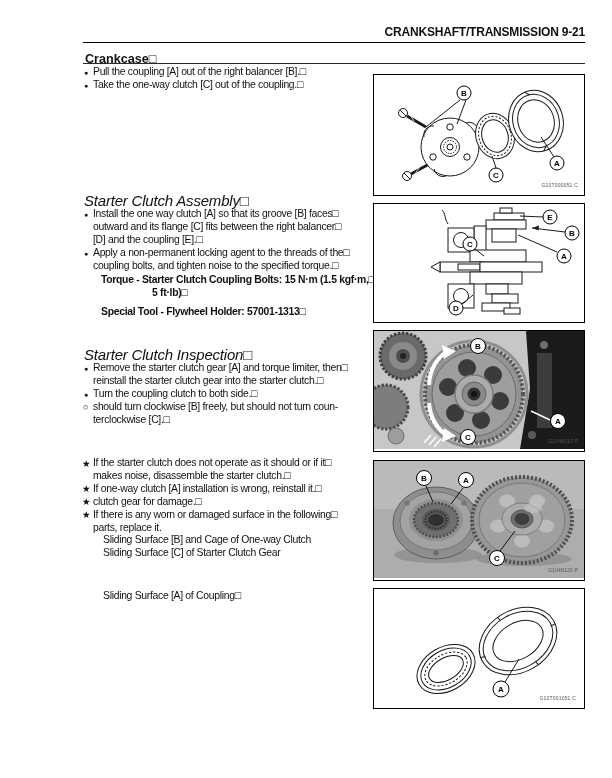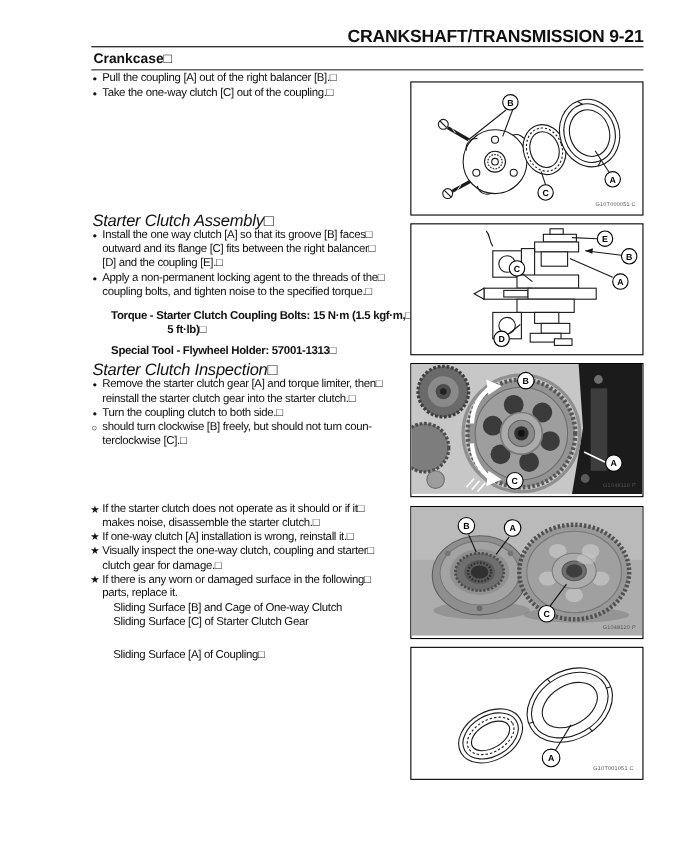--- a/index.html
+++ b/index.html
@@ -3,37 +3,37 @@
 <meta charset="utf-8">
 <style>
   html,body{margin:0;padding:0;}
   body{
     width:612px;height:778px;background:#ffffff;position:relative;
     font-family:"Liberation Sans", sans-serif;color:#111;overflow:hidden;
   }
   .page{position:absolute;inset:0;}
   
   .hdr-title{
-    position:absolute;top:25px;right:27px;font-size:16px;font-weight:bold;
+    position:absolute;top:25px;right:27px;font-size:12px;font-weight:bold;
     letter-spacing:-0.2px;white-space:nowrap;
   }
   .rule{position:absolute;left:83px;width:502px;background:#000;}
   .rule-top{top:42px;height:1.4px;}
   .rule-section{top:63px;height:1px;background:#2a2a2a;}
-  .section-title{position:absolute;left:85px;top:46px;font-size:12.6px;font-weight:bold;}
+  .section-title{position:absolute;left:85px;top:52px;font-size:12.6px;font-weight:bold;}
   
   .blk{position:absolute;left:84px;width:290px;font-size:10.4px;line-height:12.9px;letter-spacing:-0.3px;}
   .ln{white-space:nowrap;}
   .li{position:relative;padding-left:9px;}
   .mk{position:absolute;left:-1px;top:0;}
   .mk-dot{font-size:7px;top:1px;left:0;}
   .mk-star{font-size:9.5px;top:0.5px;left:-2px;}
   .mk-circ{font-size:9px;top:0.5px;left:-1px;}
   .ital{font-style:italic;font-size:15px;letter-spacing:-0.2px;}
-  .spec{font-weight:bold;padding-left:17px;margin-top:10px;}
+  .spec{font-weight:bold;padding-left:17px;margin-top:2px;}
   .spec .ln2{padding-left:51px;}
   .spec-tool{font-weight:bold;padding-left:17px;margin-top:6px;}
   .sub{padding-left:19px;}
   
   .fig{position:absolute;left:373px;width:210px;border:1px solid #000;background:#fff;}
   .fig svg{display:block;}
   svg{font-family:"Liberation Sans", sans-serif;}
   .lbl circle{fill:#ffffff;stroke:#000;stroke-width:1;}
   .lbl text{font-size:8px;fill:#000;text-anchor:middle;font-weight:bold;}
   .cap{font-size:5px;fill:#555;text-anchor:end;letter-spacing:0.2px;}
@@ -74,21 +74,21 @@
       <div class="ln">Apply a non-permanent locking agent to the threads of the□</div>
       <div class="ln">coupling bolts, and tighten noise to the specified torque.□</div>
     </div>
     <div class="spec">
       <div class="ln">Torque - Starter Clutch Coupling Bolts: 15 N·m (1.5 kgf·m,□</div>
       <div class="ln ln2">5 ft·lb)□</div>
     </div>
     <div class="spec-tool ln">Special Tool -  Flywheel Holder: 57001-1313□</div>
   </div>
 
-  <div class="blk" style="top:331px">
+  <div class="blk" style="top:349px">
     <div class="ital">Starter Clutch Inspection□</div>
     <div class="li">
       <span class="mk mk-dot">●</span>
       <div class="ln">Remove the starter clutch gear [A] and torque limiter, then□</div>
       <div class="ln">reinstall the starter clutch gear into the starter clutch.□</div>
     </div>
     <div class="li">
       <span class="mk mk-dot">●</span>
       <div class="ln">Turn the coupling clutch to both side.□</div>
     </div>
@@ -104,21 +104,20 @@
       <span class="mk mk-star">★</span>
       <div class="ln">If the starter clutch does not operate as it should or if it□</div>
       <div class="ln">makes noise, disassemble the starter clutch.□</div>
     </div>
     <div class="li">
       <span class="mk mk-star">★</span>
       <div class="ln">If one-way clutch [A] installation is wrong, reinstall it.□</div>
     </div>
     <div class="li">
       <span class="mk mk-star">★</span>
-      <div class="ln">Visually inspect the one-way clutch, coupling and starter□</div>
       <div class="ln">clutch gear for damage.□</div>
     </div>
     <div class="li">
       <span class="mk mk-star">★</span>
       <div class="ln">If there is any worn or damaged surface in the following□</div>
       <div class="ln">parts, replace it.</div>
     </div>
     <div class="ln sub">Sliding Surface [B] and Cage of One-way Clutch</div>
     <div class="ln sub">Sliding Surface [C] of Starter Clutch Gear</div>
   </div>

